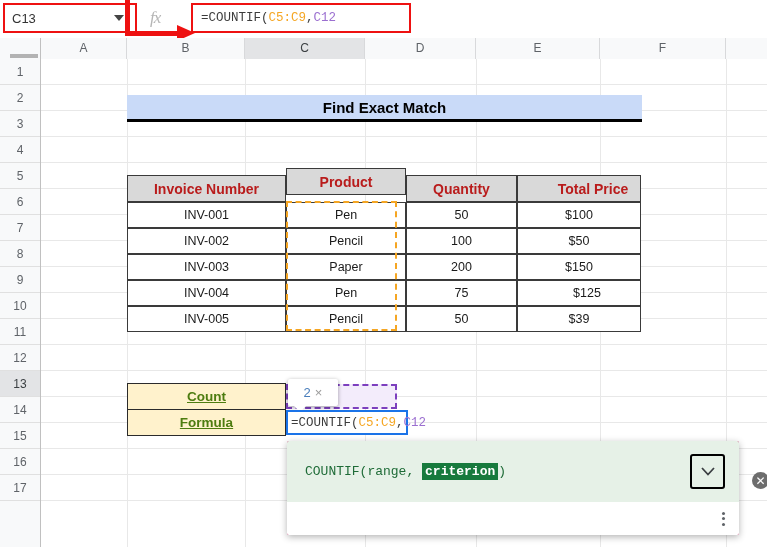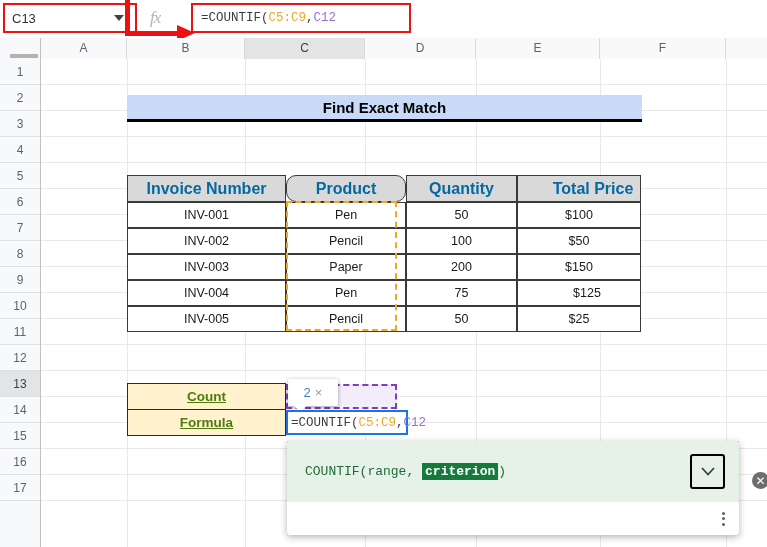--- a/index.html
+++ b/index.html
@@ -75,21 +75,21 @@
   .gline-v{position:absolute;top:0;height:488px;width:1px;background:#e8e8e8;}
 
   
   .cell{position:absolute;box-sizing:border-box;display:flex;align-items:center;
         justify-content:center;font-size:12.5px;color:#222;}
   #title-banner{
     left:86px;top:36px;width:515px;height:27px;background:#c9daf8;
     border-bottom:3px solid #000;font-weight:bold;font-size:15px;color:#000;
   }
   .tbl-head{
-    background:#d9d9d9;border:1.6px solid #3a3a3a;font-weight:bold;font-size:16px;color:#0369a1;
+    background:#d9d9d9;border:1.6px solid #3a3a3a;font-weight:bold;font-size:14px;color:#b91c1c;
   }
   .tbl-cell{border:1.3px solid #3a3a3a;background:#fff;font-size:12.5px;color:#1a1a1a;}
   .lbl-cell{
     background:#fff2cc;border:1.6px solid #2b2b2b;font-weight:bold;font-size:13.5px;color:#4d7c0f;text-decoration:underline;
   }
   
   #range-c5c9{
     position:absolute;left:245px;top:142px;width:111px;height:130px;
     border:2.5px dashed #f5a623;box-sizing:border-box;pointer-events:none;
   }
@@ -231,21 +231,21 @@
       <div class="gline-h" style="top: 129px;"></div>
       <div class="gline-h" style="top: 103px;"></div>
       <div class="gline-h" style="top: 77px;"></div>
       <div class="gline-h" style="top: 51px;"></div>
       <div class="gline-h" style="top: 25px;"></div>
 
     <div class="cell" id="title-banner">Find Exact Match</div>
 
     <div id="table-layer">
         <div class="cell tbl-head" style="left: 86px; width: 159px; top: 116px; height: 27px;">Invoice Number</div>
-        <div class="cell tbl-head" style="left: 245px; width: 120px; top: 116px; height: 27px; border-radius: 10px;">Product</div>
+        <div class="cell tbl-head" style="left: 245px; width: 120px; top: 109px; height: 27px;">Product</div>
         <div class="cell tbl-head" style="left: 365px; width: 111px; top: 116px; height: 27px;">Quantity</div>
         <div class="cell tbl-head" style="left: 476px; width: 124px; top: 116px; height: 27px; padding-left: 28px;">Total Price</div>
         <div class="cell tbl-cell" style="left: 86px; width: 159px; top: 143px; height: 26px;">INV-001</div>
         <div class="cell tbl-cell" style="left: 245px; width: 120px; top: 143px; height: 26px;">Pen</div>
         <div class="cell tbl-cell" style="left: 365px; width: 111px; top: 143px; height: 26px;">50</div>
         <div class="cell tbl-cell" style="left: 476px; width: 124px; top: 143px; height: 26px; text-align: right;">$100</div>
         <div class="cell tbl-cell" style="left: 86px; width: 159px; top: 169px; height: 26px;">INV-002</div>
         <div class="cell tbl-cell" style="left: 245px; width: 120px; top: 169px; height: 26px;">Pencil</div>
         <div class="cell tbl-cell" style="left: 365px; width: 111px; top: 169px; height: 26px;">100</div>
         <div class="cell tbl-cell" style="left: 476px; width: 124px; top: 169px; height: 26px;">$50</div>
@@ -253,21 +253,21 @@
         <div class="cell tbl-cell" style="left: 245px; width: 120px; top: 195px; height: 26px;">Paper</div>
         <div class="cell tbl-cell" style="left: 365px; width: 111px; top: 195px; height: 26px;">200</div>
         <div class="cell tbl-cell" style="left: 476px; width: 124px; top: 195px; height: 26px;">$150</div>
         <div class="cell tbl-cell" style="left: 86px; width: 159px; top: 221px; height: 26px;">INV-004</div>
         <div class="cell tbl-cell" style="left: 245px; width: 120px; top: 221px; height: 26px;">Pen</div>
         <div class="cell tbl-cell" style="left: 365px; width: 111px; top: 221px; height: 26px;">75</div>
         <div class="cell tbl-cell" style="left: 476px; width: 124px; top: 221px; height: 26px; padding-left: 16px;">$125</div>
         <div class="cell tbl-cell" style="left: 86px; width: 159px; top: 247px; height: 26px;">INV-005</div>
         <div class="cell tbl-cell" style="left: 245px; width: 120px; top: 247px; height: 26px;">Pencil</div>
         <div class="cell tbl-cell" style="left: 365px; width: 111px; top: 247px; height: 26px;">50</div>
-        <div class="cell tbl-cell" style="left: 476px; width: 124px; top: 247px; height: 26px;">$25</div>
+        <div class="cell tbl-cell" style="left: 476px; width: 124px; top: 247px; height: 26px;">$39</div>
       </div>
 
     <div class="cell lbl-cell" style="left:86px;top:324px;width:159px;height:27px;">Count</div>
     <div class="cell lbl-cell" style="left:86px;top:350px;width:159px;height:27px;">Formula</div>
 
     <div id="cell-c12">Pen</div>
 
     <div id="range-c5c9"></div>
 
     <div id="count-bubble">

